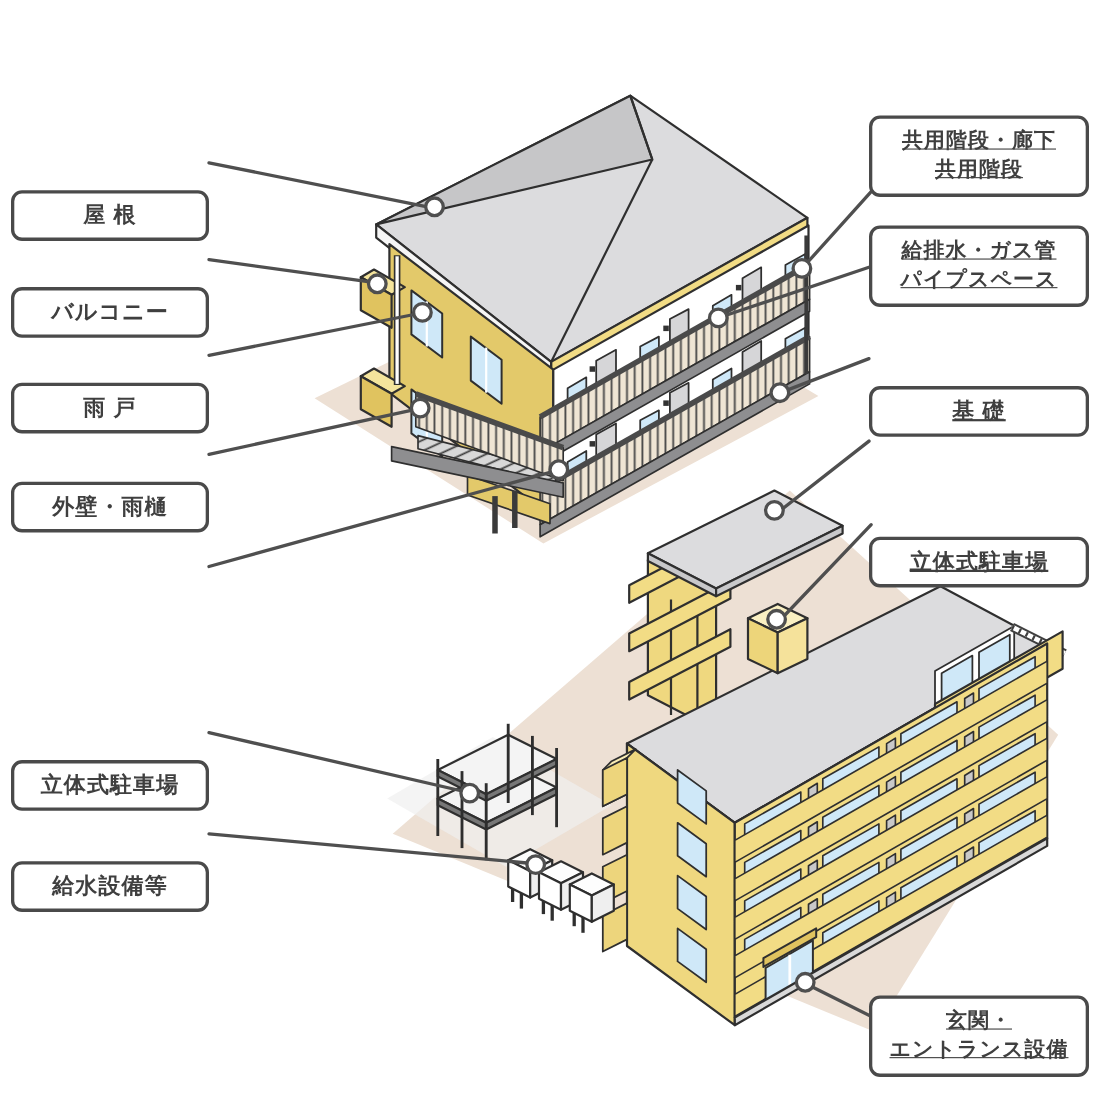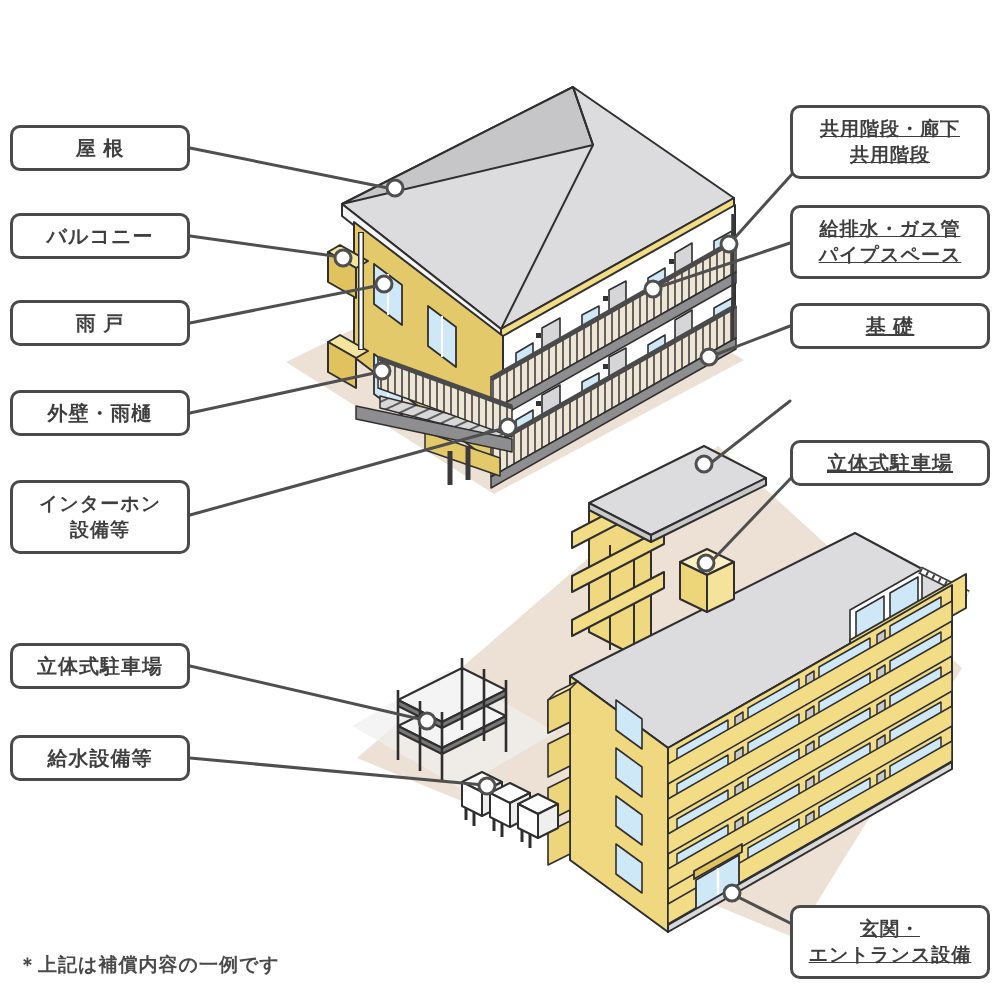--- a/index.html
+++ b/index.html
@@ -15,21 +15,21 @@
     border:3px solid #4a4a4a;
     border-radius:10px;
     display:flex;flex-direction:column;align-items:center;justify-content:center;
     color:#3f3f3f;font-weight:bold;font-size:20px;line-height:1.35;
     letter-spacing:1px;text-align:center;
     box-sizing:border-box;
     z-index:5;
   }
   .callout-box.left{left:10px;width:180px;}
   .callout-box.right{left:790px;width:200px;text-decoration:underline;}
-  .h1{height:46px;}
+  .h1{height:46px;margin-top:48px;}
   .h2{height:74px;font-size:19px;}
   #note{
     position:absolute;left:18px;top:952px;
     color:#4a4a4a;font-size:19px;font-weight:bold;letter-spacing:1px;
   }
 </style>
 </head>
 <body>
 
 <div id="stage">
@@ -324,24 +324,20 @@
     </div>
 <div class="callout-box left h1" style="top:213px">
       <span>バルコニー</span>
     </div>
 <div class="callout-box left h1" style="top:300px">
       <span>雨 戸</span>
     </div>
 <div class="callout-box left h1" style="top:390px">
       <span>外壁・雨樋</span>
     </div>
-<div class="callout-box left h2" style="top:480px">
-  <span>インターホン</span>
-  <span>設備等</span>
-</div>
 <div class="callout-box left h1" style="top:735px">
       <span>給水設備等</span>
     </div>
 <div class="callout-box left h1" style="top:643px">
       <span>立体式駐車場</span>
     </div>
 
 <div class="callout-box right h2" style="top:105px">
   <span>共用階段・廊下</span>
   <span>共用階段</span>
@@ -354,14 +350,13 @@
   <span>パイプスペース</span>
 </div>
 <div class="callout-box right h1" style="top:440px">
       <span>立体式駐車場</span>
     </div>
 <div class="callout-box right h2" style="top:905px">
   <span>玄関・</span>
   <span>エントランス設備</span>
 </div>
 
-<div id="note">＊上記は補償内容の一例です</div>
 </div>
 
 </body></html>

